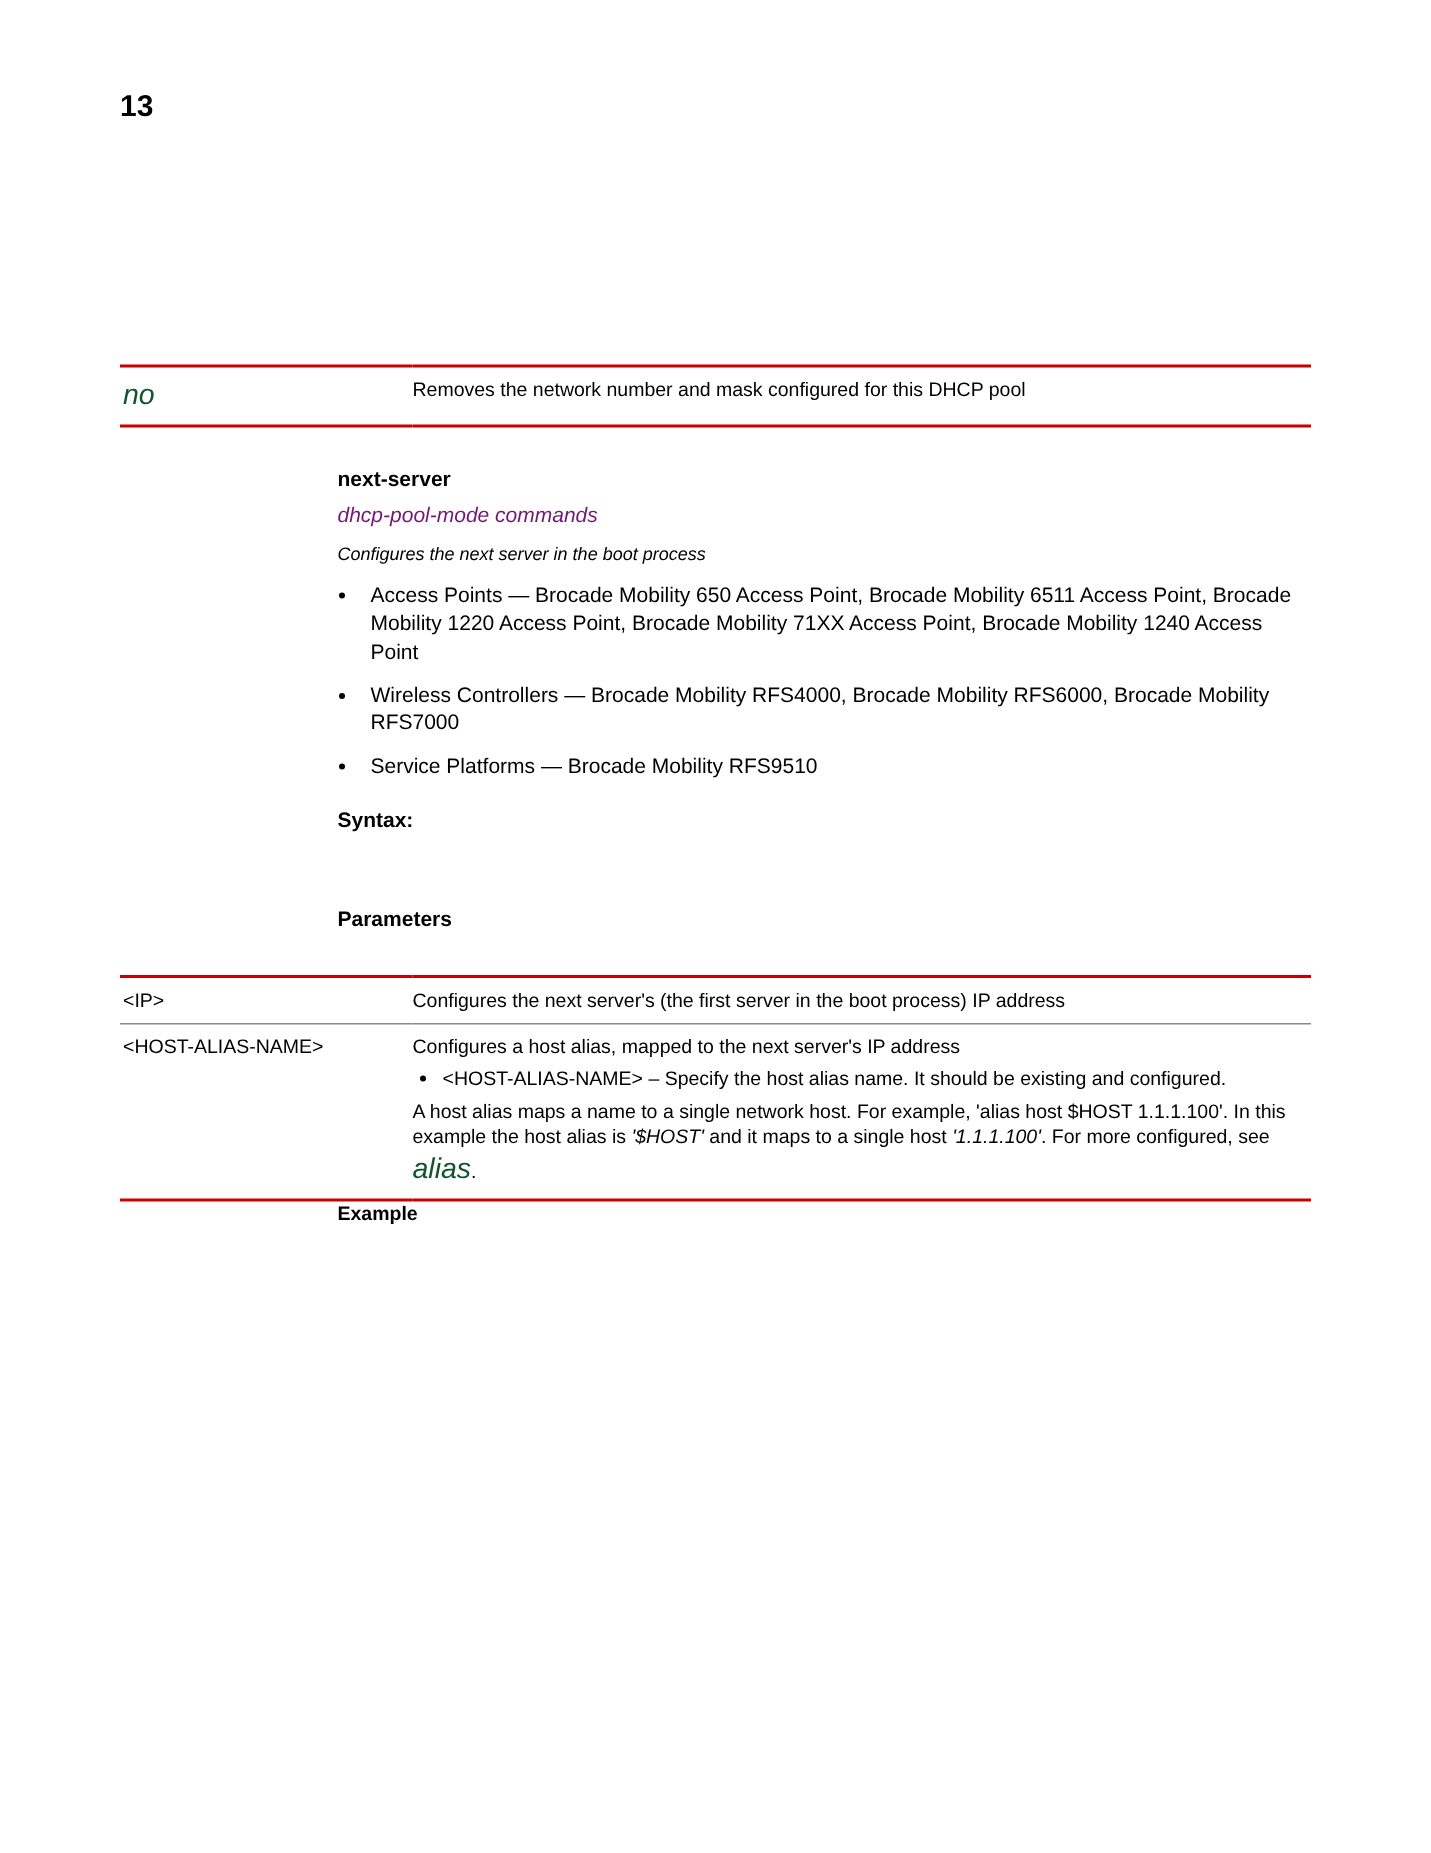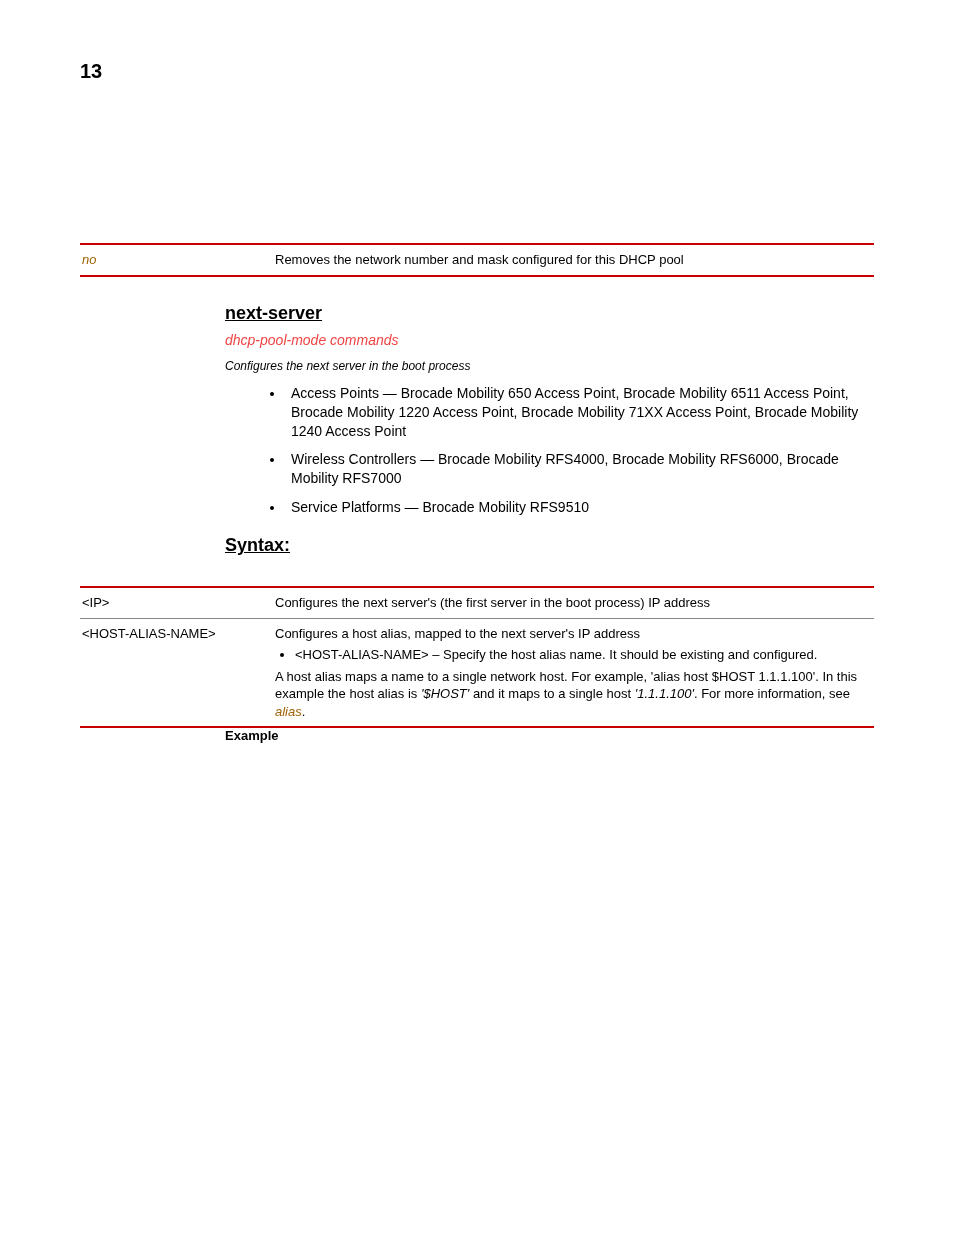--- a/index.html
+++ b/index.html
@@ -17,45 +17,44 @@
     font-weight: bold;
     margin-bottom: 160px;
   }
   .content { margin-left: 145px; }
   .section-header {
     font-size: 14.5px;
     font-weight: bold;
     margin-bottom: 10px;
   }
   .subsection-header {
-    font-size: 18px;
+    font-size: 14px;
     font-weight: bold;
     margin-top: 18px;
     margin-bottom: 8px;
-    text-decoration: underline;
   }
   .link {
-    color: #ef4444;
+    color: #701a75;
     font-style: italic;
     font-size: 14px;
   }
   .link-plain {
-    color: #a16207;
+    color: #14532d;
     font-style: italic;
-    font-size: 13px;
+    font-size: 19px;
   }
   .body-text {
     font-size: 12px;
     margin-top: 10px;
     margin-bottom: 10px;
     line-height: 1.35;
     font-style: italic;
   }
   ul.platform-list {
-    margin-left: 60px;
+    margin-left: 16px;
     margin-top: 8px;
     margin-bottom: 14px;
   }
   ul.platform-list li {
     font-size: 14px;
     line-height: 1.35;
     margin-bottom: 10px;
     padding-left: 6px;
   }
   ul.inner-bullet {
@@ -115,37 +114,38 @@
 
 
   <ul class="platform-list">
     <li>Access Points — Brocade Mobility 650 Access Point, Brocade Mobility 6511 Access Point, Brocade Mobility 1220 Access Point, Brocade Mobility 71XX Access Point, Brocade Mobility 1240 Access Point</li>
     <li>Wireless Controllers — Brocade Mobility RFS4000, Brocade Mobility RFS6000, Brocade Mobility RFS7000</li>
     <li>Service Platforms — Brocade Mobility RFS9510</li>
   </ul>
 
   <div class="subsection-header">Syntax:</div>
 
+  <div class="subsection-header" style="margin-top:50px;">Parameters</div>
 
   <div style="height:22px;"></div>
 
   <table class="cmd-table">
     <tbody>
         <tr class="top-rule">
       <td>&lt;IP&gt;</td>
       <td>Configures the next server's (the first server in the boot process) IP address</td>
     </tr>
     <tr class="mid-rule bot-rule">
       <td>&lt;HOST-ALIAS-NAME&gt;</td>
       <td>
         <span>Configures a host alias, mapped to the next server's IP address</span>
         <ul class="inner-bullet">
           <li>&lt;HOST-ALIAS-NAME&gt; – Specify the host alias name. It should be existing and configured.</li>
         </ul>
-        <span>A host alias maps a name to a single network host. For example, 'alias host $HOST 1.1.1.100'. In this example the host alias is </span><span class="italic">'$HOST'</span><span> and it maps to a single host </span><span class="italic">'1.1.1.100'</span><span>. For more information, see </span><span class="link-plain">alias</span><span>.</span>
+        <span>A host alias maps a name to a single network host. For example, 'alias host $HOST 1.1.1.100'. In this example the host alias is </span><span class="italic">'$HOST'</span><span> and it maps to a single host </span><span class="italic">'1.1.1.100'</span><span>. For more configured, see </span><span class="link-plain">alias</span><span>.</span>
       </td>
     </tr>
   </tbody>
     </table>
 
   <div class="example-label">Example</div>
 
 </div>
 
 </body></html>

